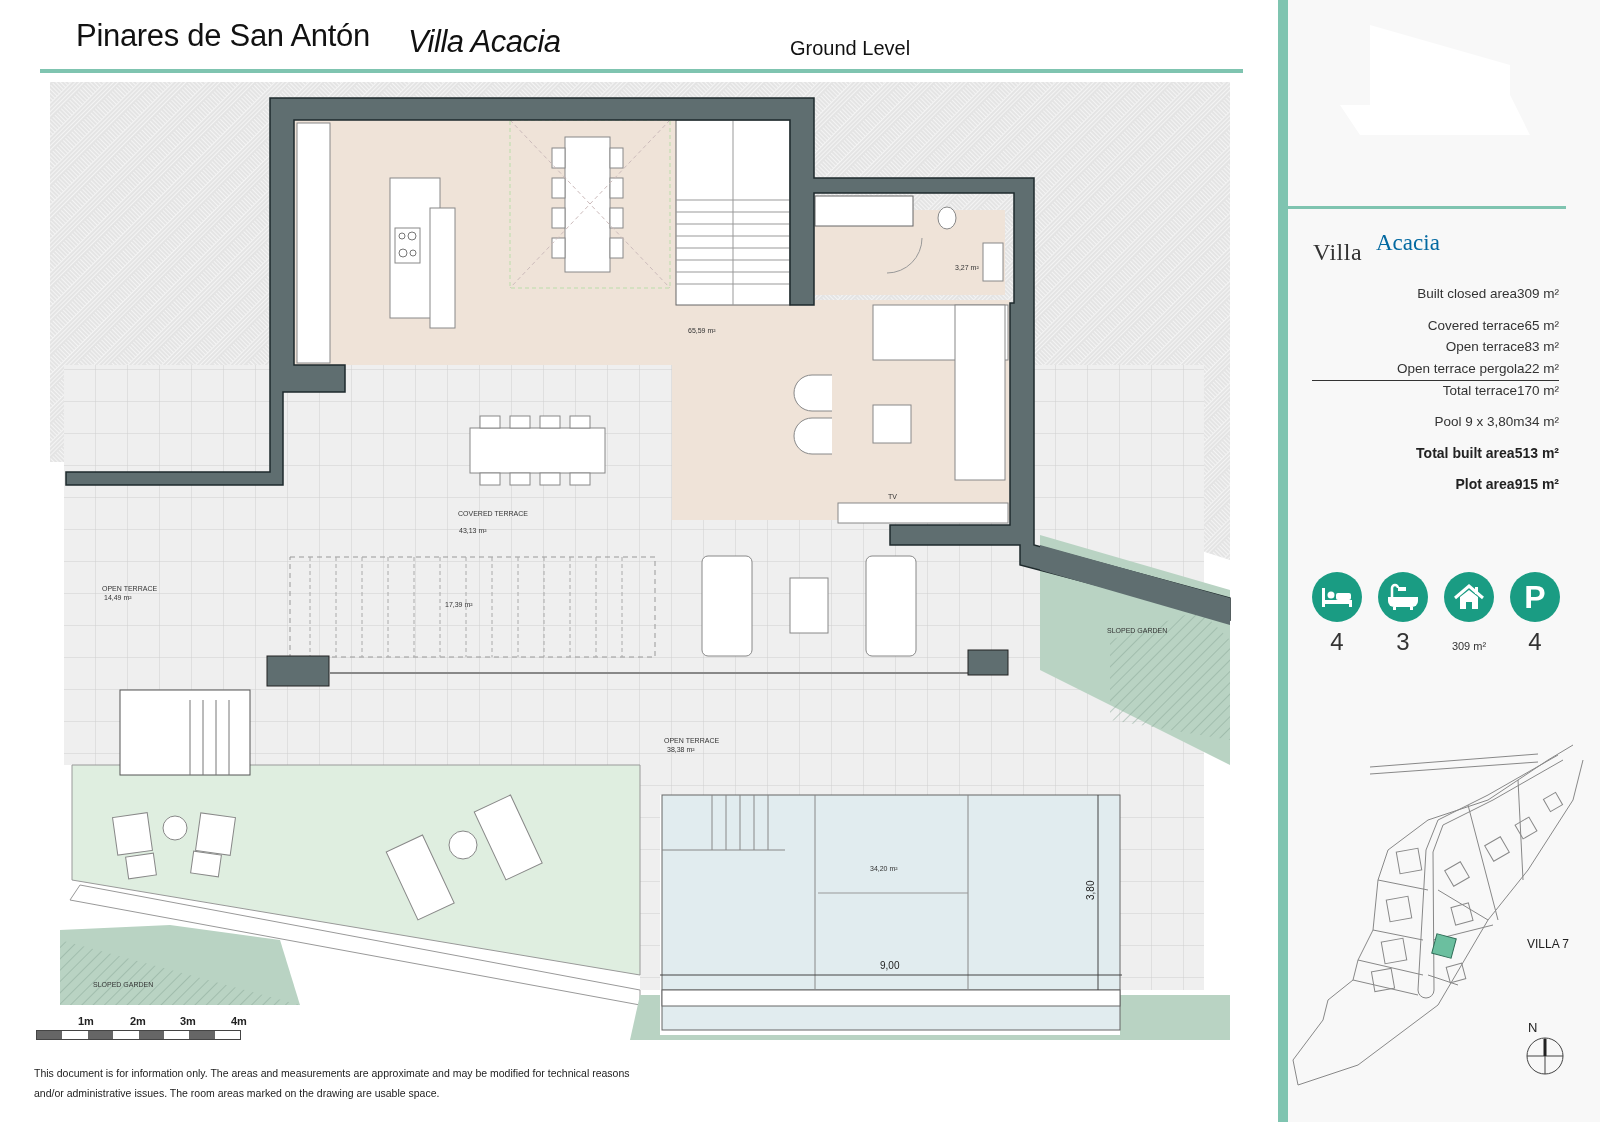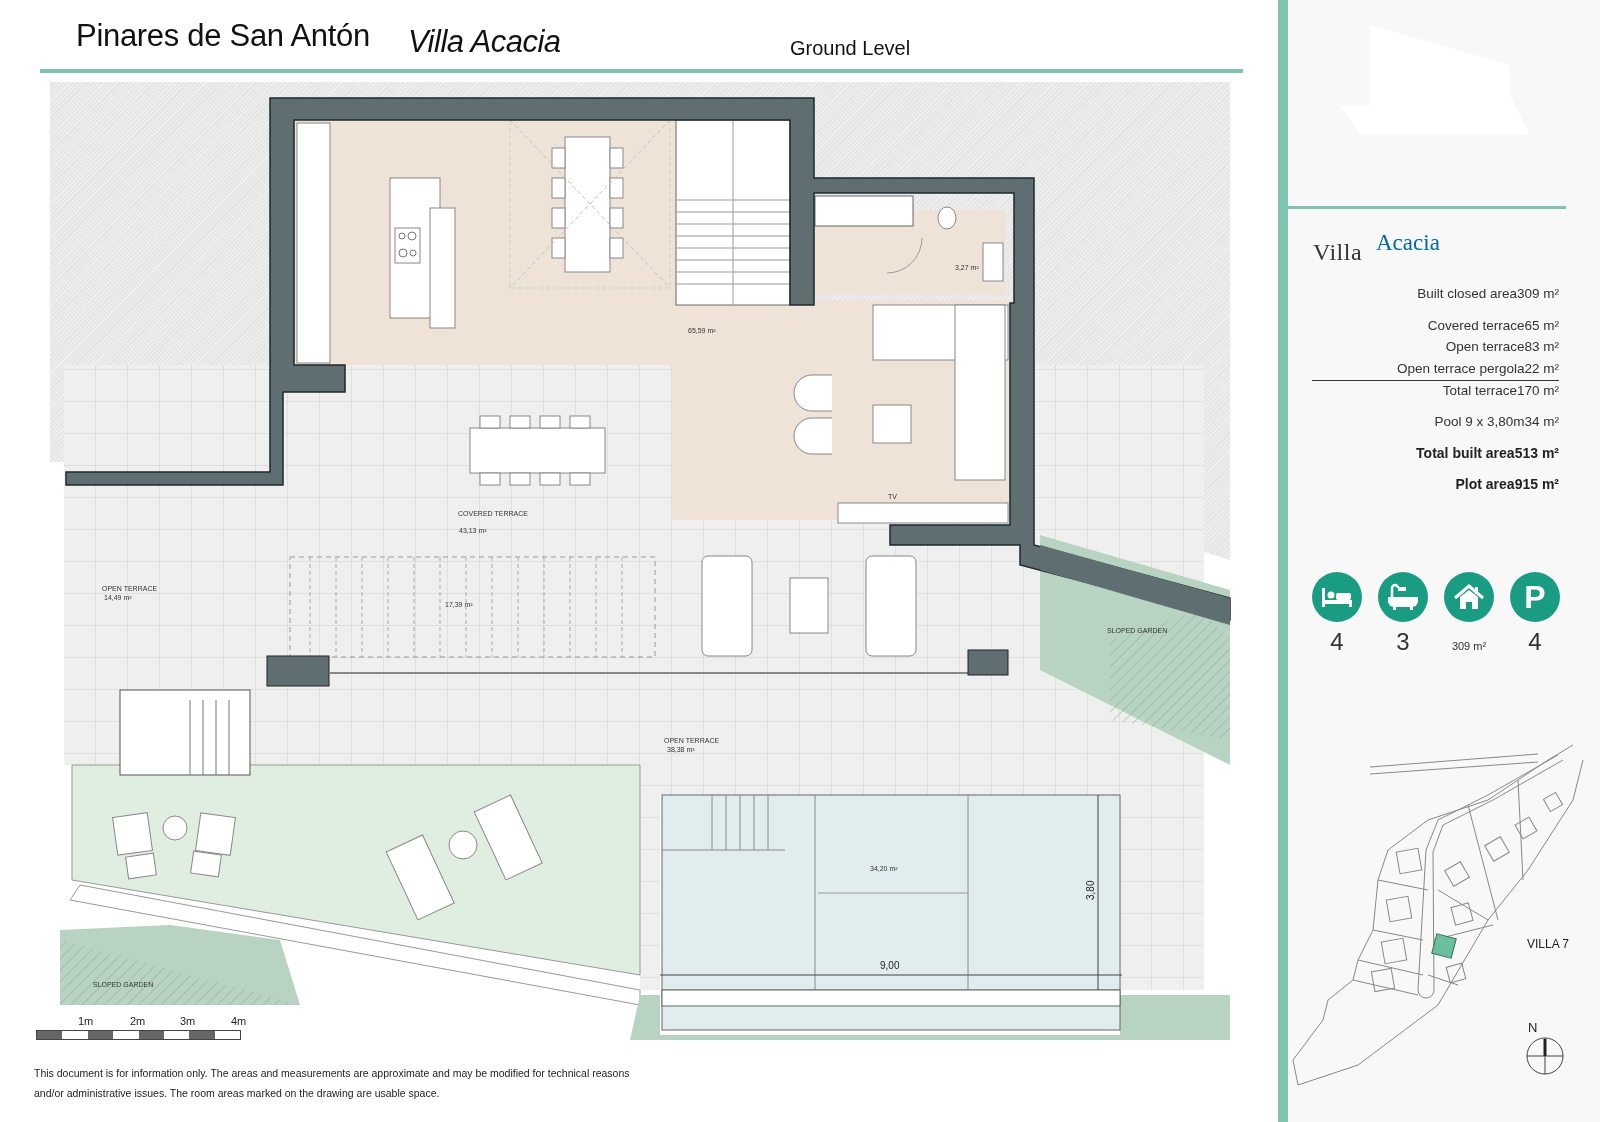--- a/index.html
+++ b/index.html
@@ -21,21 +21,21 @@
   .side-title-b{left:1376px;top:230px;font-size:23px;color:#0369a1;font-family:"Liberation Serif",serif;}
   .spec{left:1312px;width:247px;display:flex;justify-content:flex-end;font-size:13.5px;color:#333;}
   .spec.bold{font-weight:bold;font-size:14px;color:#222;}
   .spec-line{left:1312px;top:380px;width:247px;height:1px;background:#333;}
   .ic{width:50px;height:50px;border-radius:50%;background:#1a9c83;display:flex;align-items:center;justify-content:center;}
   .ic-num{width:50px;text-align:center;font-size:24px;color:#333;}
   .ic-num.sm{font-size:11px;padding-top:8px;}
   .villa7{left:1486px;top:937px;font-size:12px;color:#222;margin-left:41px;}
   .north{left:1528px;top:1020px;font-size:13px;color:#222;}
   .disclaimer{left:34px;top:1063px;width:620px;font-size:10.5px;line-height:20px;color:#222;}
-  .scale-lbl{top:1015px;font-size:11px;color:#222;}
+  .scale-lbl{top:1015px;font-size:11px;color:#222;font-weight:bold;}
 </style>
 </head>
 <body>
 
 <div class="abs hdr-project">Pinares de San Antón</div>
 <div class="abs hdr-villa">Villa Acacia</div>
 <div class="abs hdr-level">Ground Level</div>
 <div class="abs hdr-rule"></div>
 
 <svg class="abs plan" viewBox="48 80 1185 980" width="1185" height="980">

